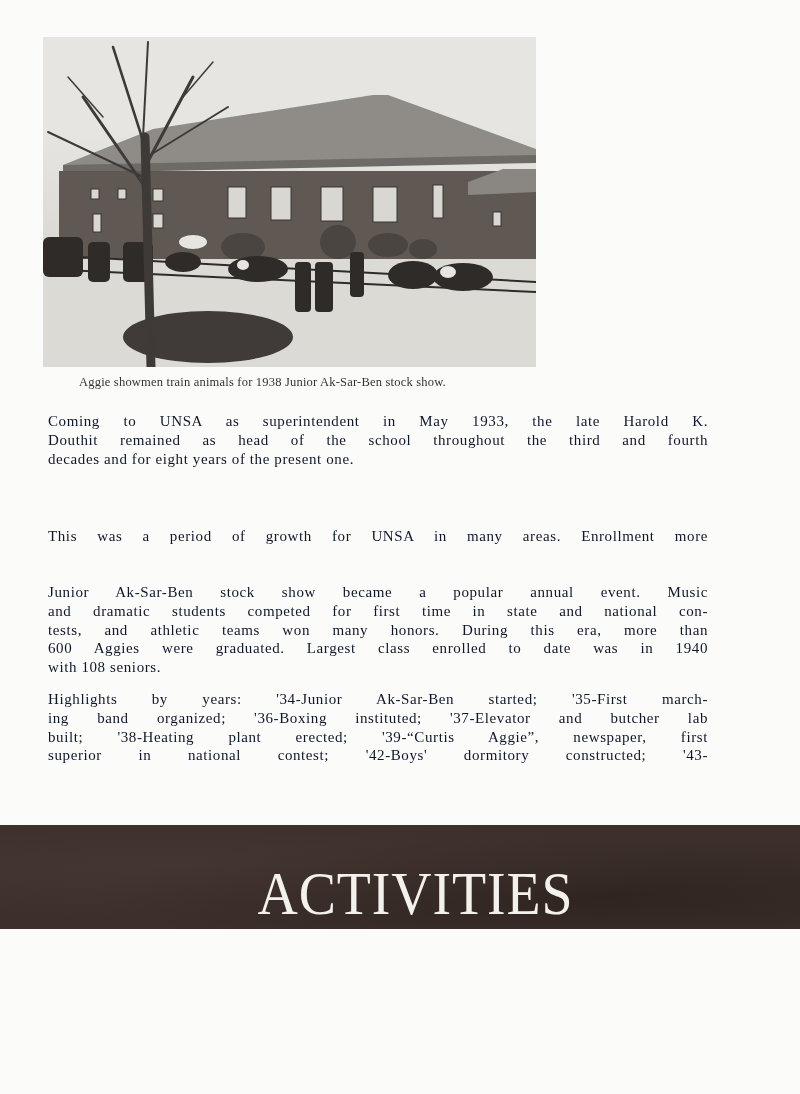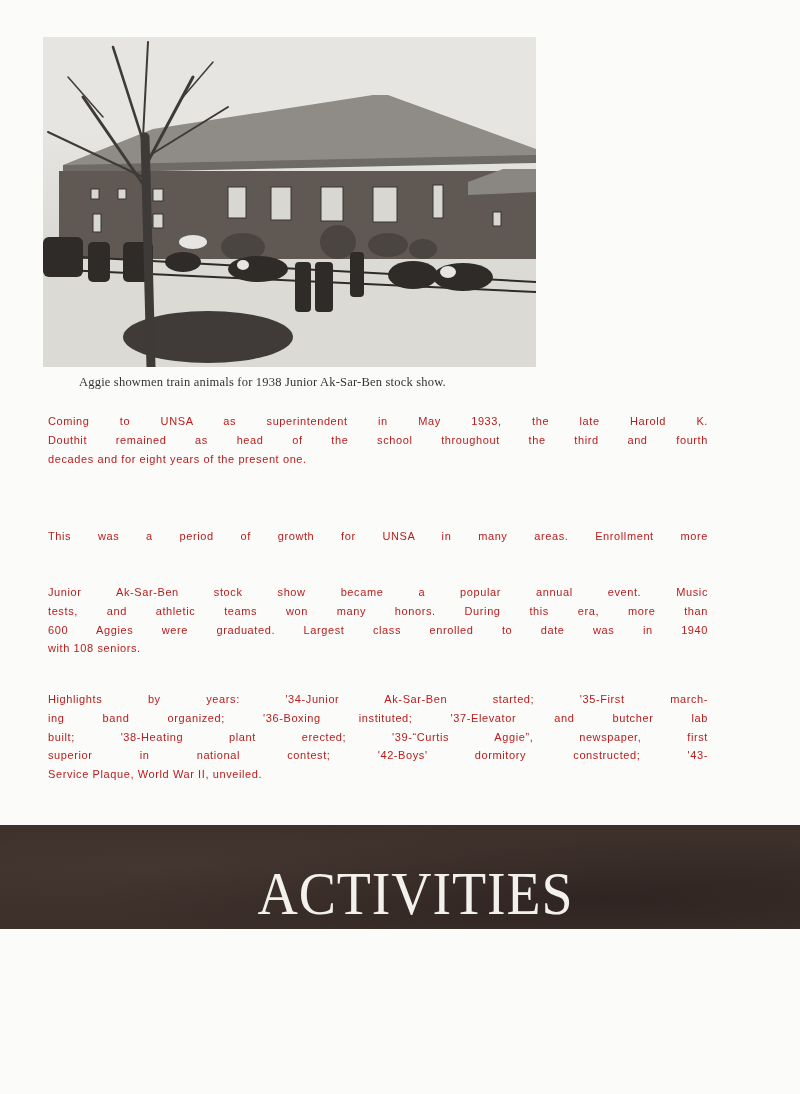--- a/index.html
+++ b/index.html
@@ -19,23 +19,23 @@
     .photo svg { display: block; }
     .caption {
       position: absolute; left: 47px; top: 375px;
       font-family: "Liberation Serif", serif;
       font-size: 12.5px; color: #333; letter-spacing: 0.2px;
       white-space: nowrap;
       margin-left: 32px;
     }
     .para {
       position: absolute; left: 48px; width: 660px;
-      font-family: Liberation Sans, sans-serif;
-      font-size: 11px; line-height: 18.8px;
-      color: #b91c1c;
+      font-family: Liberation Serif, serif;
+      font-size: 15px; line-height: 18.8px;
+      color: #0f172a;
       letter-spacing: 0.6px;
       text-align: justify;
     }
     .line { display: block; text-align: justify; text-align-last: justify; white-space: nowrap; }
     .line.last { text-align-last: left; }
     #p1 { top: 412px; }
     #p2 { top: 513px; margin-top: 14px; }
     #p3 { top: 583px; }
     #p4 { top: 690px; }
     .band {
@@ -137,28 +137,28 @@
   <span class="line">Douthit remained as head of the school throughout the third and fourth</span>
   <span class="line last">decades and for eight years of the present one.</span>
 </div>
 
 <div class="para" id="p2">
   <span class="line">This was a period of growth for UNSA in many areas. Enrollment more</span>
 </div>
 
 <div class="para" id="p3">
   <span class="line">Junior Ak-Sar-Ben stock show became a popular annual event. Music</span>
+  <span class="line">and dramatic students competed for first time in state and national con-</span>
   <span class="line">tests, and athletic teams won many honors. During this era, more than</span>
   <span class="line">600 Aggies were graduated. Largest class enrolled to date was in 1940</span>
   <span class="line last">with 108 seniors.</span>
 </div>
 
 <div class="para" id="p4">
   <span class="line">Highlights by years: '34-Junior Ak-Sar-Ben started; '35-First march-</span>
   <span class="line">ing band organized; '36-Boxing instituted; '37-Elevator and butcher lab</span>
   <span class="line">built; '38-Heating plant erected; '39-“Curtis Aggie”, newspaper, first</span>
   <span class="line">superior in national contest; '42-Boys' dormitory constructed; '43-</span>
-  <span class="line last">Service Plaque, World War II, unveiled.</span>
 </div>
 
 <div class="band">
   <span class="band-title">ACTIVITIES</span>
 </div>
 
 </body></html>

